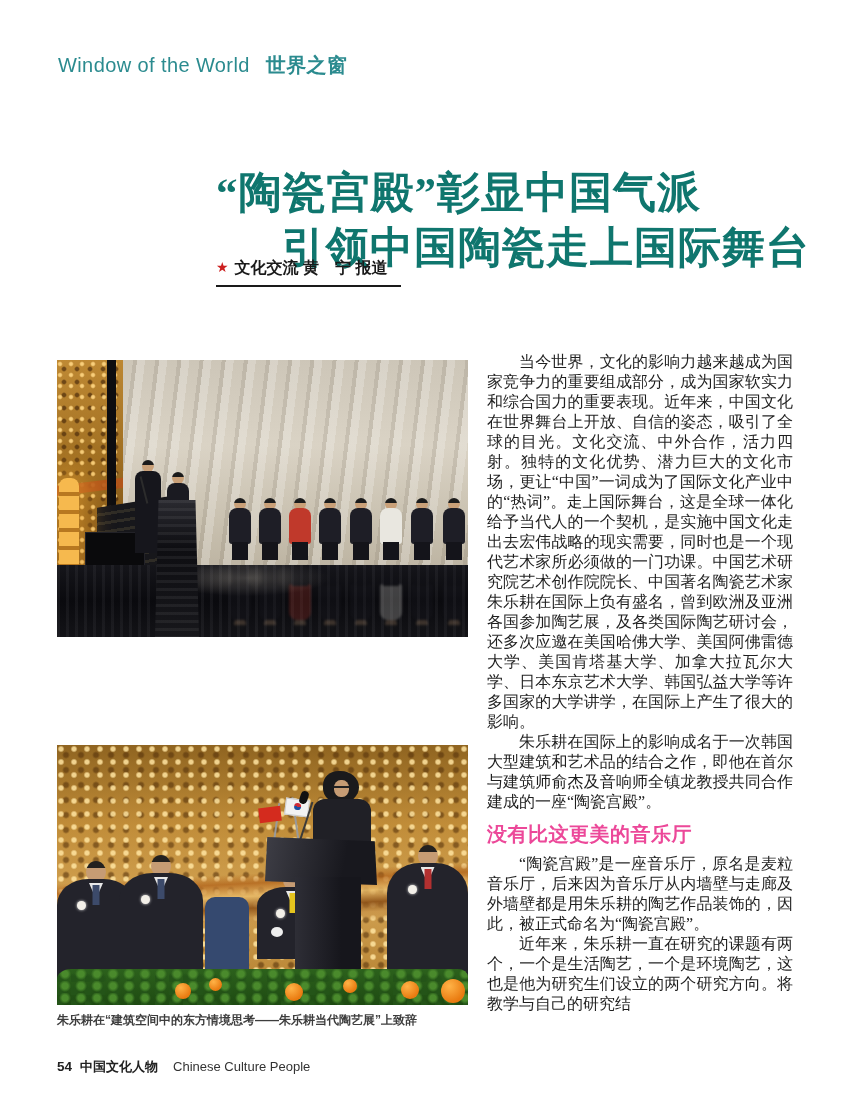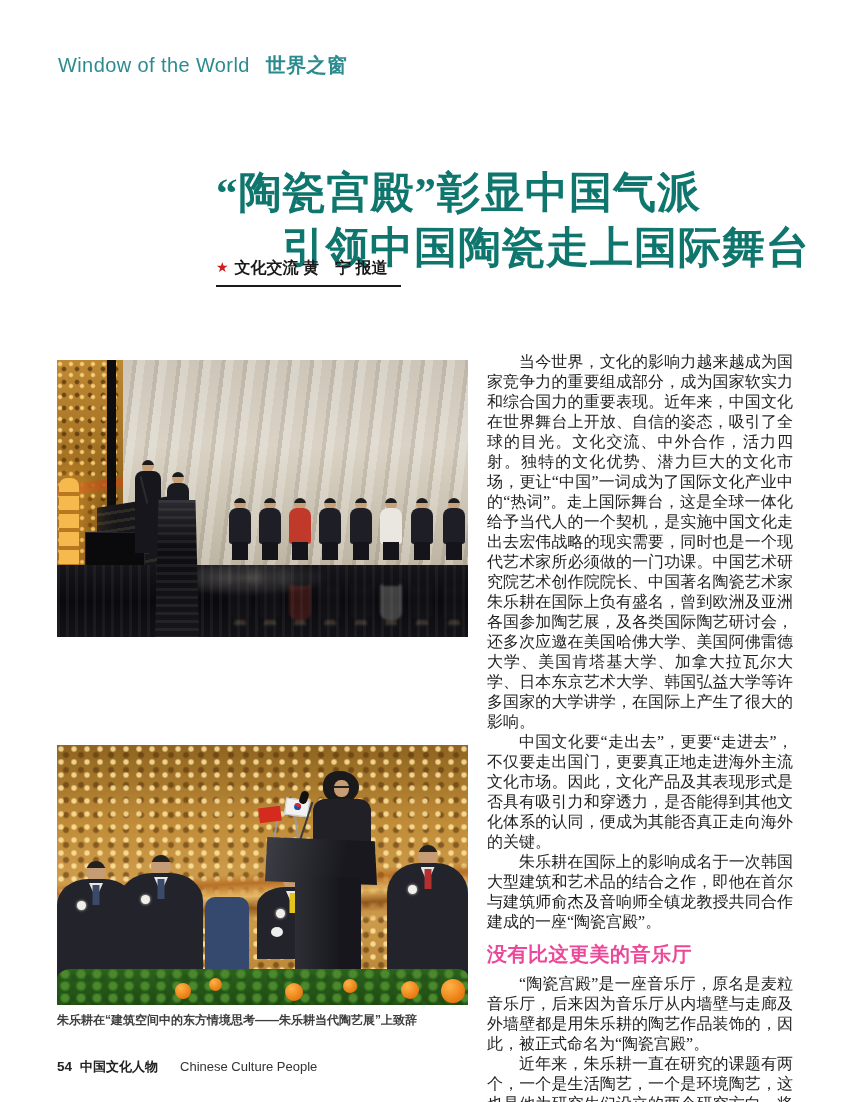--- a/index.html
+++ b/index.html
@@ -139,21 +139,21 @@
   
   .column{position:absolute;left:487px;top:352px;width:306px;color:#1f1f1f;
           font-family:"Liberation Serif","DejaVu Serif",serif;font-size:16px;line-height:20px;text-align:justify;}
   .column p{margin:0;text-indent:2em;}
   .subhead{margin:10px 0 8px;font-family:"Liberation Sans","DejaVu Sans",sans-serif;
            font-size:20px;line-height:24px;font-weight:700;color:#ec4899;letter-spacing:.5px;}
 
   
   .footer{position:absolute;left:57px;top:1058px;font-size:13px;color:#222;}
   .pgnum{font-weight:700;margin-right:8px;font-size:13.5px;}
-  .ft-zh{font-weight:700;margin-right:22px;}
+  .ft-zh{font-weight:700;margin-right:15px;}
   .ft-en{color:#333;}
 </style>
 </head>
 <body>
 
 <div class="page">
 
   <div class="section-header">
     <span class="hdr-en">Window of the World</span>
     <span class="hdr-zh">世界之窗</span>
@@ -340,21 +340,20 @@
       <div class="orange" style="left:228px;bottom:4px;width:18px;height:18px"></div>
       <div class="orange" style="left:286px;bottom:12px;width:14px;height:14px"></div>
       <div class="orange" style="left:344px;bottom:6px;width:18px;height:18px"></div>
       <div class="orange" style="left:384px;bottom:2px;width:24px;height:24px"></div>
     </div>
     <figcaption class="caption">朱乐耕在“建筑空间中的东方情境思考——朱乐耕当代陶艺展”上致辞</figcaption>
   </figure>
 
   <div class="column">
     <p>当今世界，文化的影响力越来越成为国家竞争力的重要组成部分，成为国家软实力和综合国力的重要表现。近年来，中国文化在世界舞台上开放、自信的姿态，吸引了全球的目光。文化交流、中外合作，活力四射。独特的文化优势、潜力巨大的文化市场，更让“中国”一词成为了国际文化产业中的“热词”。走上国际舞台，这是全球一体化给予当代人的一个契机，是实施中国文化走出去宏伟战略的现实需要，同时也是一个现代艺术家所必须做的一门功课。中国艺术研究院艺术创作院院长、中国著名陶瓷艺术家朱乐耕在国际上负有盛名，曾到欧洲及亚洲各国参加陶艺展，及各类国际陶艺研讨会，还多次应邀在美国哈佛大学、美国阿佛雷德大学、美国肯塔基大学、加拿大拉瓦尔大学、日本东京艺术大学、韩国弘益大学等许多国家的大学讲学，在国际上产生了很大的影响。</p>
-    <p>中国文化要“走出去”，更要“走进去”，不仅要走出国门，更要真正地走进海外主流文化市场。因此，文化产品及其表现形式是否具有吸引力和穿透力，是否能得到其他文化体系的认同，便成为其能否真正走向海外的关键。</p>
     <p>朱乐耕在国际上的影响成名于一次韩国大型建筑和艺术品的结合之作，即他在首尔与建筑师俞杰及音响师全镇龙教授共同合作建成的一座“陶瓷宫殿”。</p>
     <h2 class="subhead">没有比这更美的音乐厅</h2>
     <p>“陶瓷宫殿”是一座音乐厅，原名是麦粒音乐厅，后来因为音乐厅从内墙壁与走廊及外墙壁都是用朱乐耕的陶艺作品装饰的，因此，被正式命名为“陶瓷宫殿”。</p>
     <p>近年来，朱乐耕一直在研究的课题有两个，一个是生活陶艺，一个是环境陶艺，这也是他为研究生们设立的两个研究方向。将教学与自己的研究结</p>
   </div>
 
   <div class="footer">
     <span class="pgnum">54</span><span class="ft-zh">中国文化人物</span><span class="ft-en">Chinese Culture People</span>
   </div>
 

